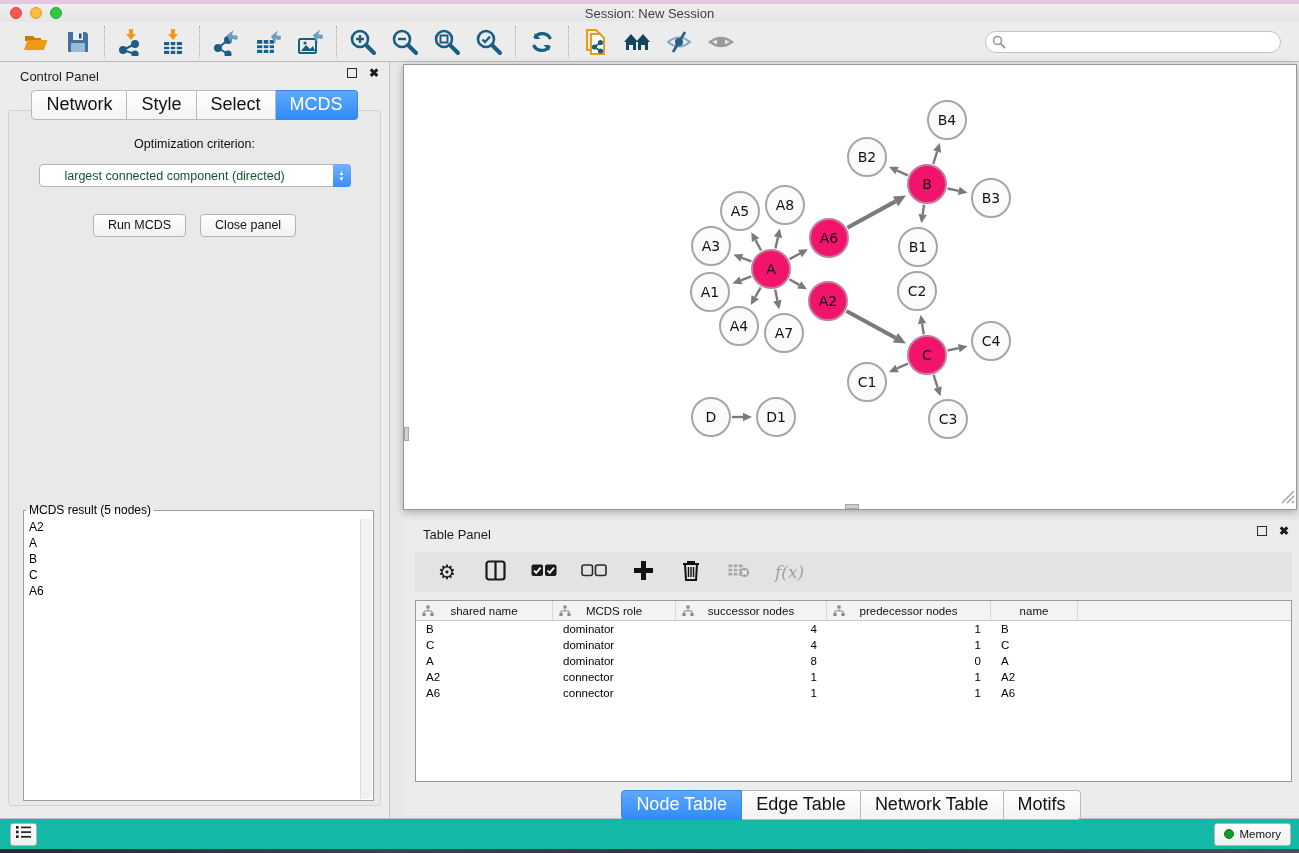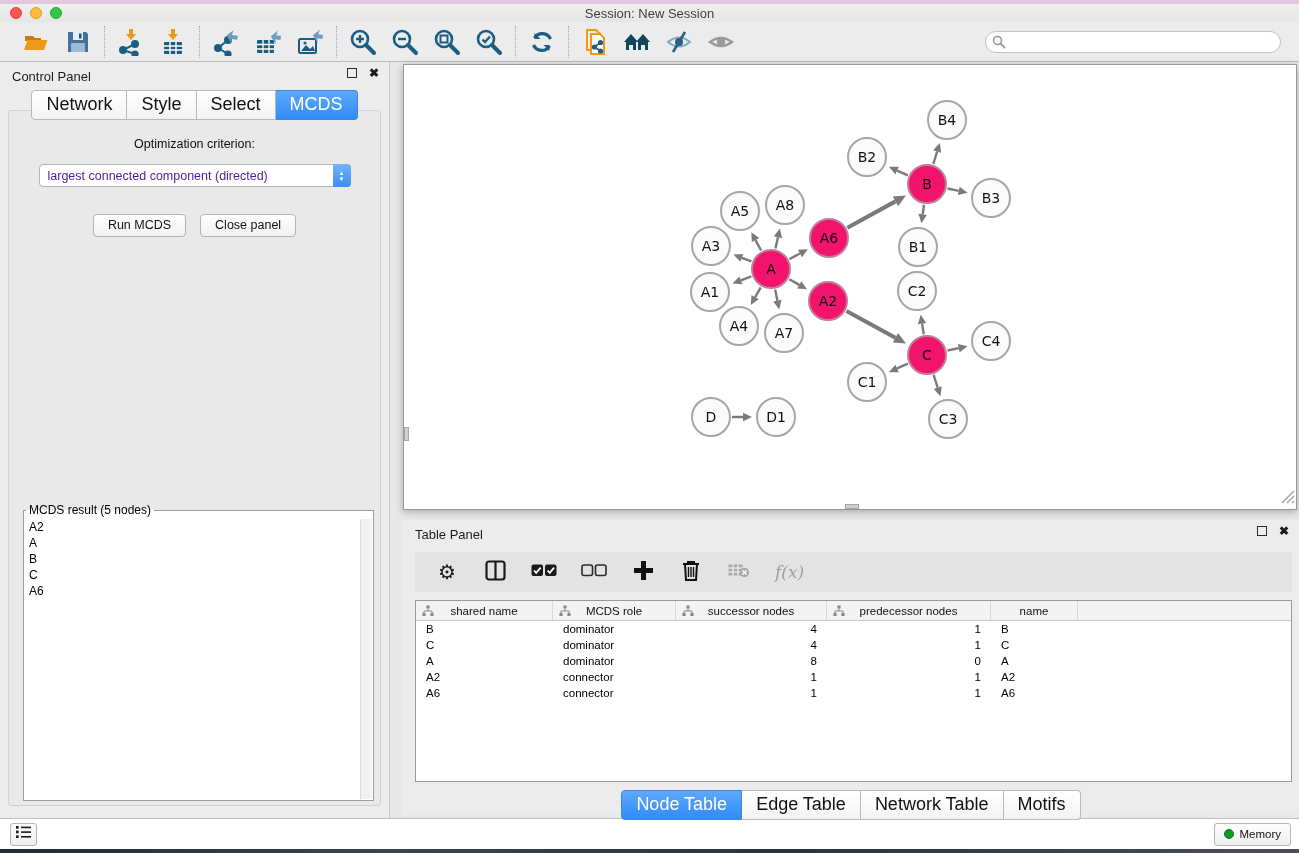--- a/index.html
+++ b/index.html
@@ -43,21 +43,21 @@
     width:296px; height:22px; border:1px solid #c3c3c3; border-radius:11px;
     background:#fff; padding:0 8px 0 26px; font-size:12px; outline:none;
     font-family:"Liberation Sans", sans-serif;
   }
   
   .control-panel {
     position:absolute; left:0; top:62px; width:390px; height:756px;
     background:#ececec; border-right:1px solid #c6c6c6;
   }
   .panel-header { position:relative; height:28px; display:flex; align-items:center; }
-  .panel-title { font-size:13px; color:#1c1c1c; margin-left:12px; }
+  .panel-title { font-size:13px; color:#1c1c1c; margin-left:20px; }
   .panel-header-icons { position:absolute; right:10px; top:6px; display:flex; gap:12px; align-items:center; }
   .float-icon { width:10px; height:10px; border:1.6px solid #2b2b2b; display:inline-block; }
   .close-icon { font-size:12px; font-weight:bold; color:#1b1b1b; line-height:10px; }
   .seg-tabs { display:flex; justify-content:center; position:relative; z-index:2; }
   .seg-tab {
     font-size:18px; padding:3px 14px 4px; background:linear-gradient(#ffffff,#f3f3f3);
     border:1px solid #b9b9b9; border-left:none; color:#111; cursor:default;
   }
   .seg-tab:first-child { border-left:1px solid #b9b9b9; border-radius:4px 0 0 4px; }
   .seg-tab:last-child { border-radius:0 4px 4px 0; }
@@ -65,21 +65,21 @@
   .cp-inner {
     position:absolute; left:8px; right:8px; top:48px; bottom:12px;
     background:#e9e9e9; border:1px solid #d2d2d2; border-radius:3px;
   }
   .opt-label { text-align:center; font-size:12.5px; margin-top:26px; color:#0d0d0d; }
   .combo {
     position:relative; margin:13px auto 0; width:312px; height:23px;
     background:#fff; border:1px solid #b5b5b5; border-radius:4px;
     display:flex; align-items:center;
   }
-  .combo-value { font-size:12.5px; padding-left:8px; color:#4c1d95; flex:1;
+  .combo-value { font-size:12.5px; padding-left:25px; color:#14532d; flex:1;
     white-space:nowrap; overflow:hidden; }
   .combo-stepper {
     width:18px; height:23px; margin-right:-1px; border-radius:0 4px 4px 0;
     background:linear-gradient(#73b3fd,#3a8df8); display:flex; flex-direction:column;
     align-items:center; justify-content:center; color:#fff; font-size:6px; line-height:6px;
   }
   .cp-buttons { display:flex; justify-content:center; gap:14px; margin-top:27px; }
   .btn {
     font-size:12.5px; padding:3px 14px 4px; background:linear-gradient(#ffffff,#f1f1f1);
     border:1px solid #b3b3b3; border-radius:4px; color:#111;
@@ -137,21 +137,21 @@
   .tp-grid-row {
     display:grid; grid-template-columns:137px 123px 151px 164px 87px 1fr;
     height:16px; align-items:center; font-size:11.5px; color:#000;
   }
   .td-left { padding-left:10px; text-align:left; }
   .td-right { padding-right:10px; text-align:right; }
   .tp-tabs { position:absolute; left:0; right:0; top:270px; display:flex; justify-content:center; }
   
   .status-bar {
     position:absolute; left:0; top:818px; width:100%; height:31px;
-    background:#ffffff; border-top:1px solid #bfbfbf;
+    background:#14b8a6; border-top:1px solid #bfbfbf;
     display:flex; align-items:center;
   }
   .status-left-btn {
     margin-left:10px; width:27px; height:23px; border:1px solid #b5b5b5; border-radius:3px;
     background:linear-gradient(#fdfdfd,#f0f0f0); display:flex; align-items:center; justify-content:center;
   }
   .memory-btn {
     margin-left:auto; margin-right:8px; height:23px; border:1px solid #b5b5b5; border-radius:3px;
     background:linear-gradient(#fdfdfd,#f0f0f0); display:flex; align-items:center; gap:5px;
     padding:0 9px; font-size:11.5px; color:#111;

